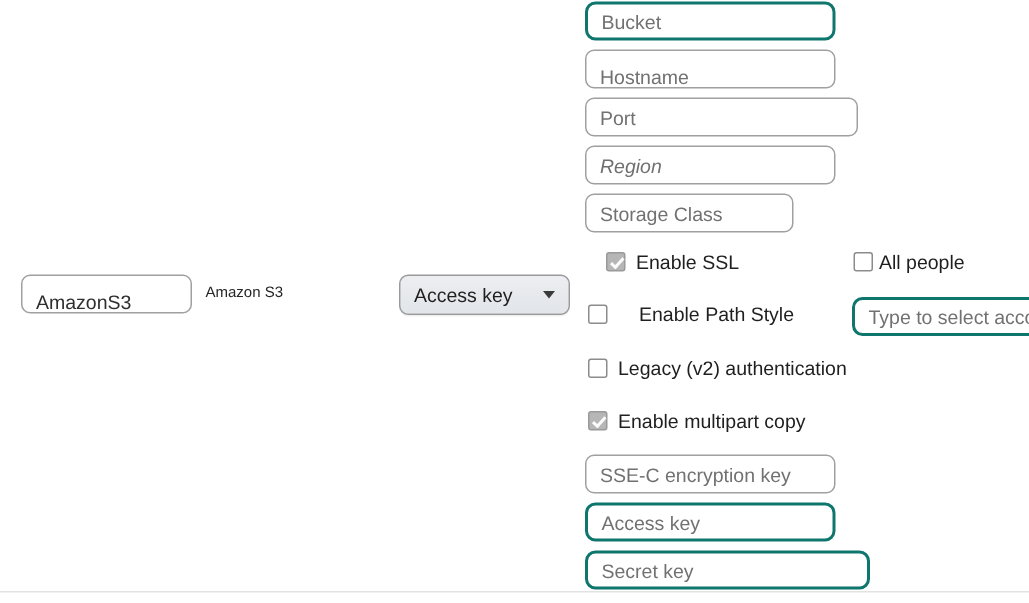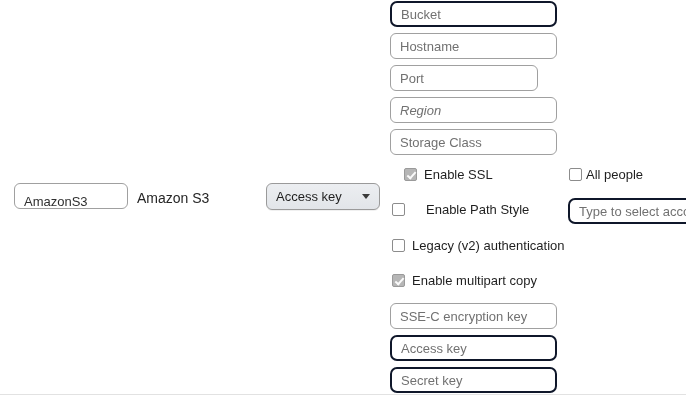--- a/index.html
+++ b/index.html
@@ -41,28 +41,28 @@
     overflow: hidden;
   }
   .field.placeholder {
     color: #717171;
   }
   .field.value {
     color: #2f2f2f;
     align-items: flex-end;
   }
   .field.invalid {
-    border: 2px solid #0f172a;
+    border: 2px solid #0f766e;
     border-radius: 7px;
   }
 
   
   .static-label {
     position: absolute;
-    font-size: 14px;
+    font-size: 10px;
     color: #262626;
     white-space: nowrap;
     line-height: 1;
   }
 
   
   .popup-button {
     position: absolute;
     box-sizing: border-box;
     height: 27px;
@@ -155,33 +155,33 @@
 
   <div class="popup-button" style="left:266px; top:183px; width:114px;">
     <span class="pb-label">Access key</span>
     <span class="popup-arrow"></span>
   </div>
 
   <div class="field placeholder invalid" style="left:390px; top:1px; width:167px;">
     <span>Bucket</span>
   </div>
 
-  <div class="field placeholder" style="left:390px; top:33px; width:167px;">
+  <div class="field placeholder" style="left:390px; top:33px; width:167px;align-items:flex-end;">
     <span>Hostname</span>
   </div>
 
-  <div class="field placeholder" style="left:390px; top:65px; width:148px;">
+  <div class="field placeholder" style="left:390px; top:65px; width:182px;">
     <span>Port</span>
   </div>
 
   <div class="field placeholder" style="left:390px; top:97px; width:167px;font-style:italic;">
     <span>Region</span>
   </div>
 
-  <div class="field placeholder" style="left:390px; top:129px; width:167px;">
+  <div class="field placeholder" style="left:390px; top:129px; width:139px;">
     <span>Storage Class</span>
   </div>
 
   <div class="check-row" style="left:392px; top:168px;margin-left:12px;">
     <span class="cbox checked"></span>
     <span class="cb-label">Enable SSL</span>
   </div>
 
   <div class="check-row" style="left:392px; top:203px;gap:14px;">
     <span class="cbox"></span>
@@ -199,21 +199,21 @@
   </div>
 
   <div class="field placeholder" style="left:390px; top:303px; width:167px;">
     <span>SSE-C encryption key</span>
   </div>
 
   <div class="field placeholder invalid" style="left:390px; top:335px; width:167px;">
     <span>Access key</span>
   </div>
 
-  <div class="field placeholder invalid" style="left:390px; top:367px; width:167px;">
+  <div class="field placeholder invalid" style="left:390px; top:367px; width:190px;">
     <span>Secret key</span>
   </div>
 
   <div class="check-row tight" style="left:569px; top:168px;">
     <span class="cbox"></span>
     <span class="cb-label">All people</span>
   </div>
 
   <div class="field placeholder invalid" style="left:568px; top:198px; width:150px;">
     <span>Type to select acco</span>

